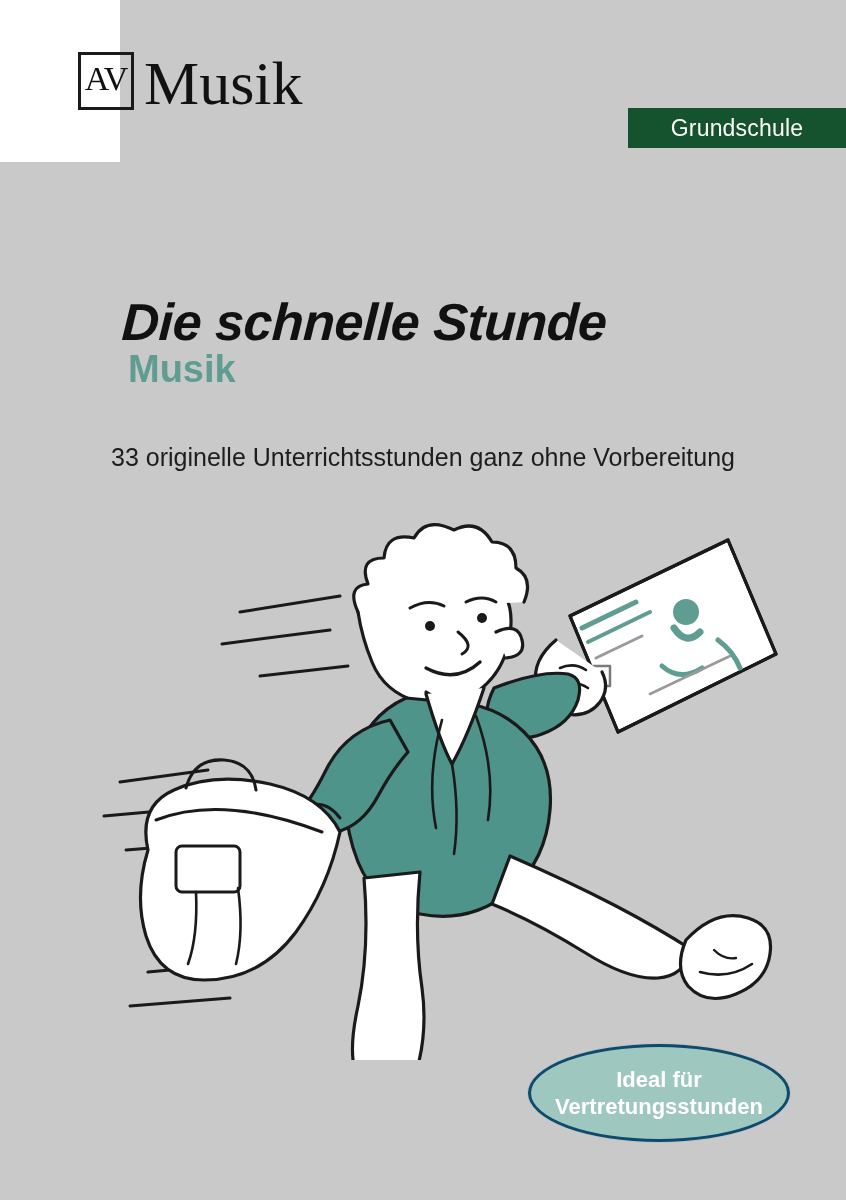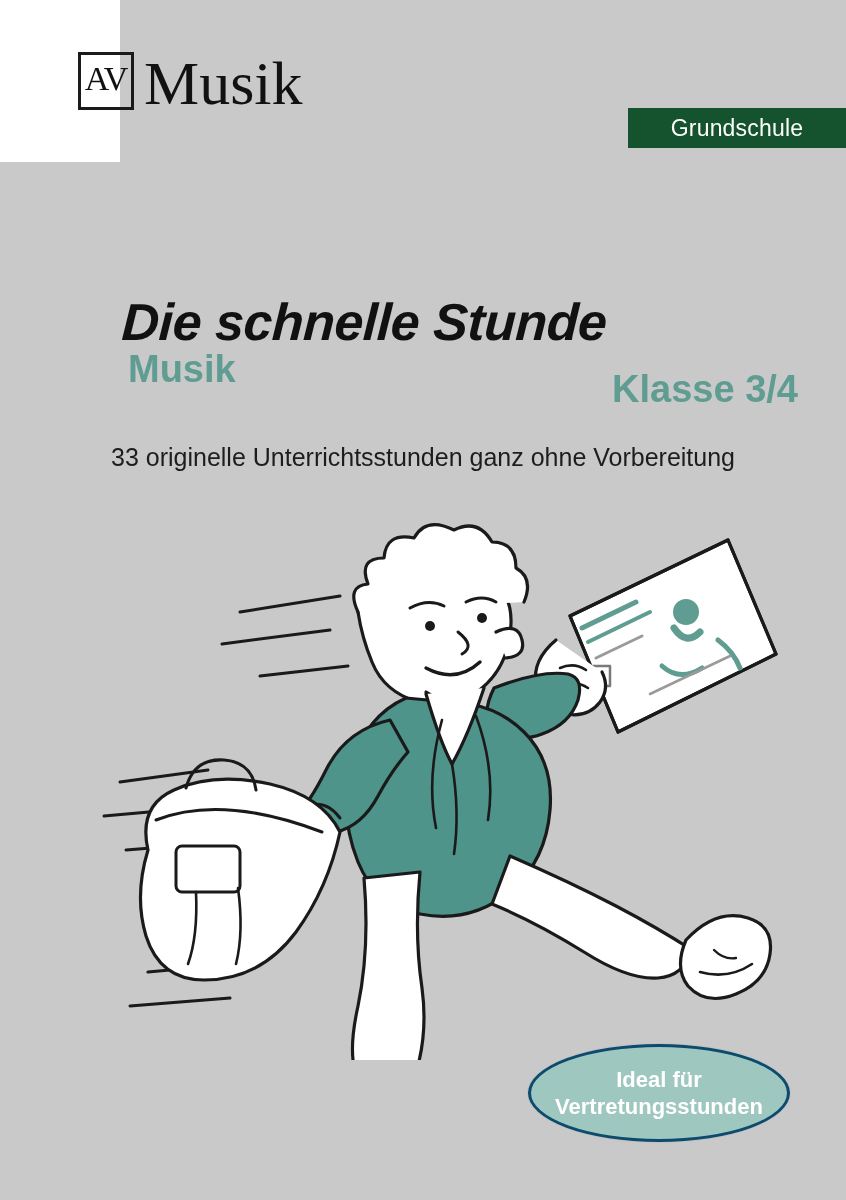--- a/index.html
+++ b/index.html
@@ -183,21 +183,20 @@
       <span>AV</span>
     </div>
     <div class="logo-word">Musik</div>
   </div>
 
   <div class="school-tab">Grundschule</div>
 
 
   <div class="title-main">Die schnelle Stunde</div>
   <div class="subject">Musik</div>
-  <div class="grade">Klasse 3/4</div>
   <div class="tagline">33 originelle Unterrichtsstunden ganz ohne Vorbereitung</div>
 
   <div class="illus">
     <svg viewBox="0 0 740 540" width="740" height="540" xmlns="http://www.w3.org/2000/svg">
       <g fill="none" stroke="#1a1a1a" stroke-width="3.2" stroke-linecap="round" stroke-linejoin="round">
 
         <g stroke-width="3">
           <line x1="150" y1="92" x2="250" y2="76"></line>
           <line x1="132" y1="124" x2="240" y2="110"></line>
           <line x1="170" y1="156" x2="258" y2="146"></line>

